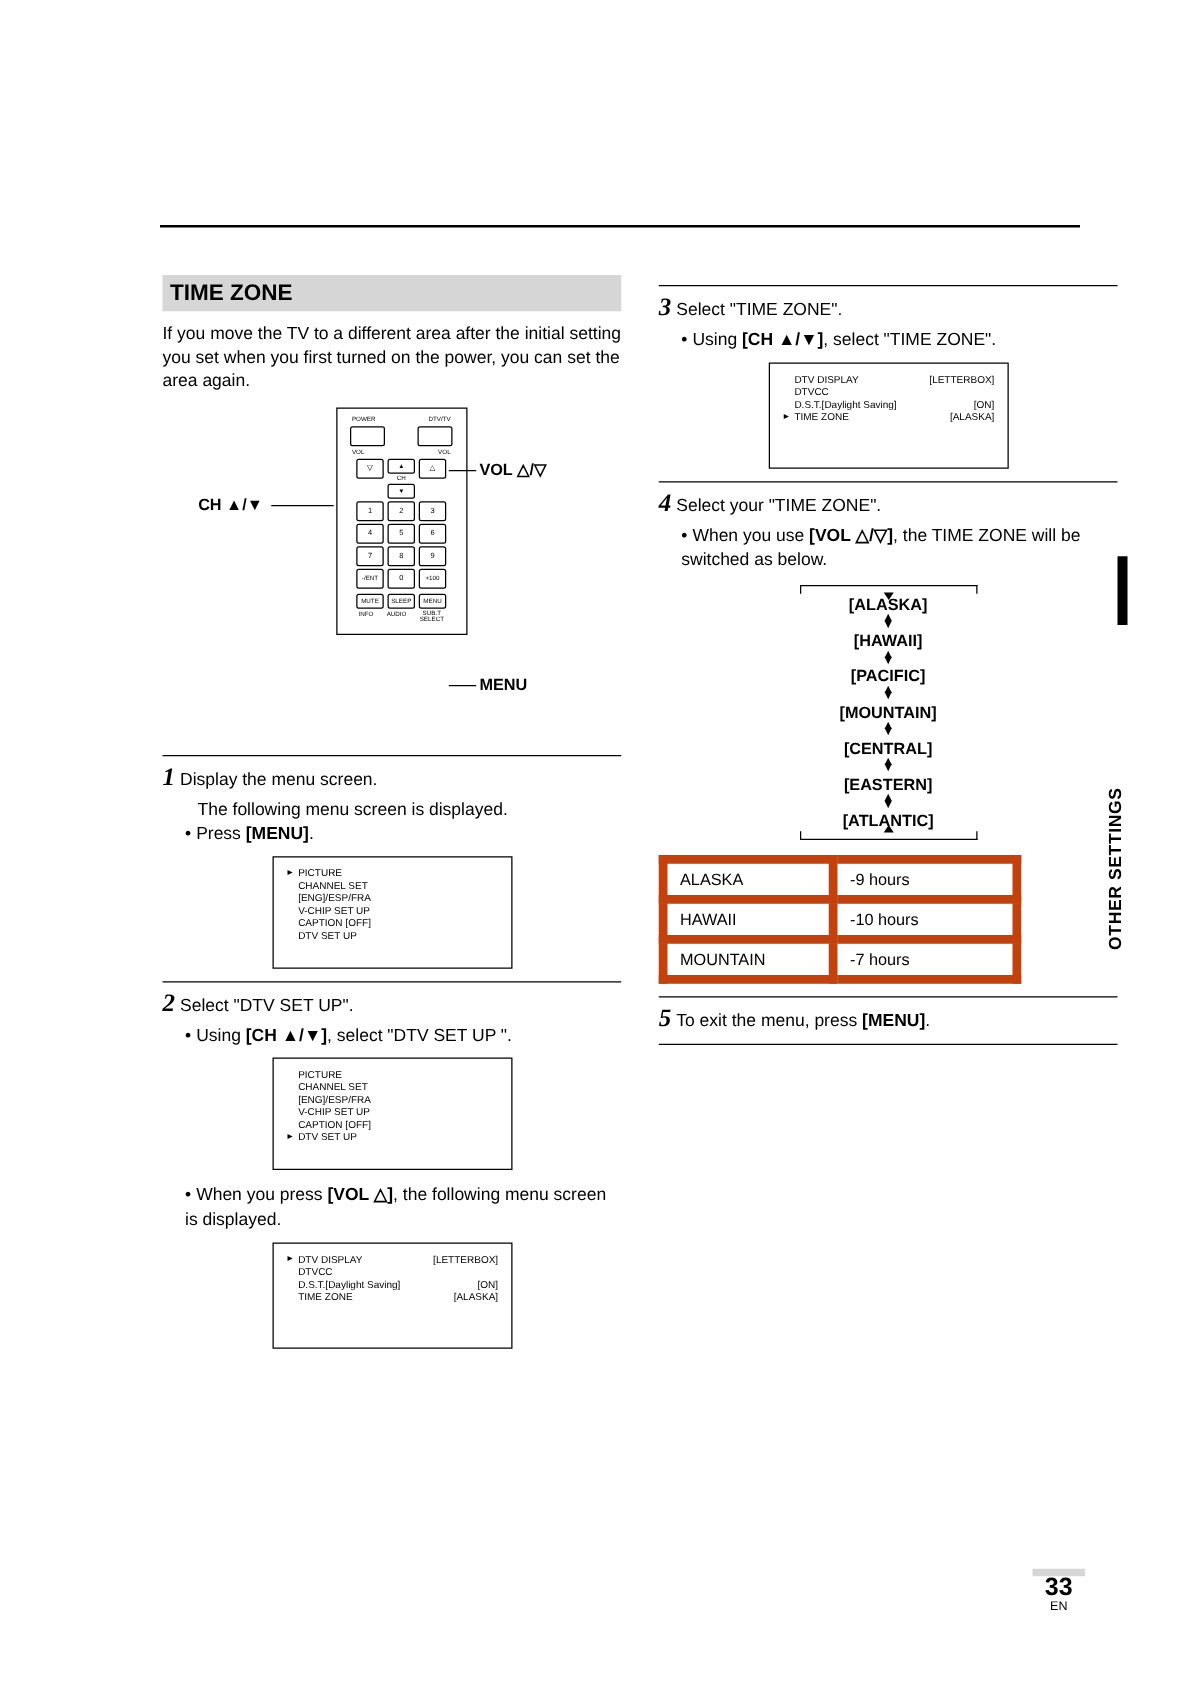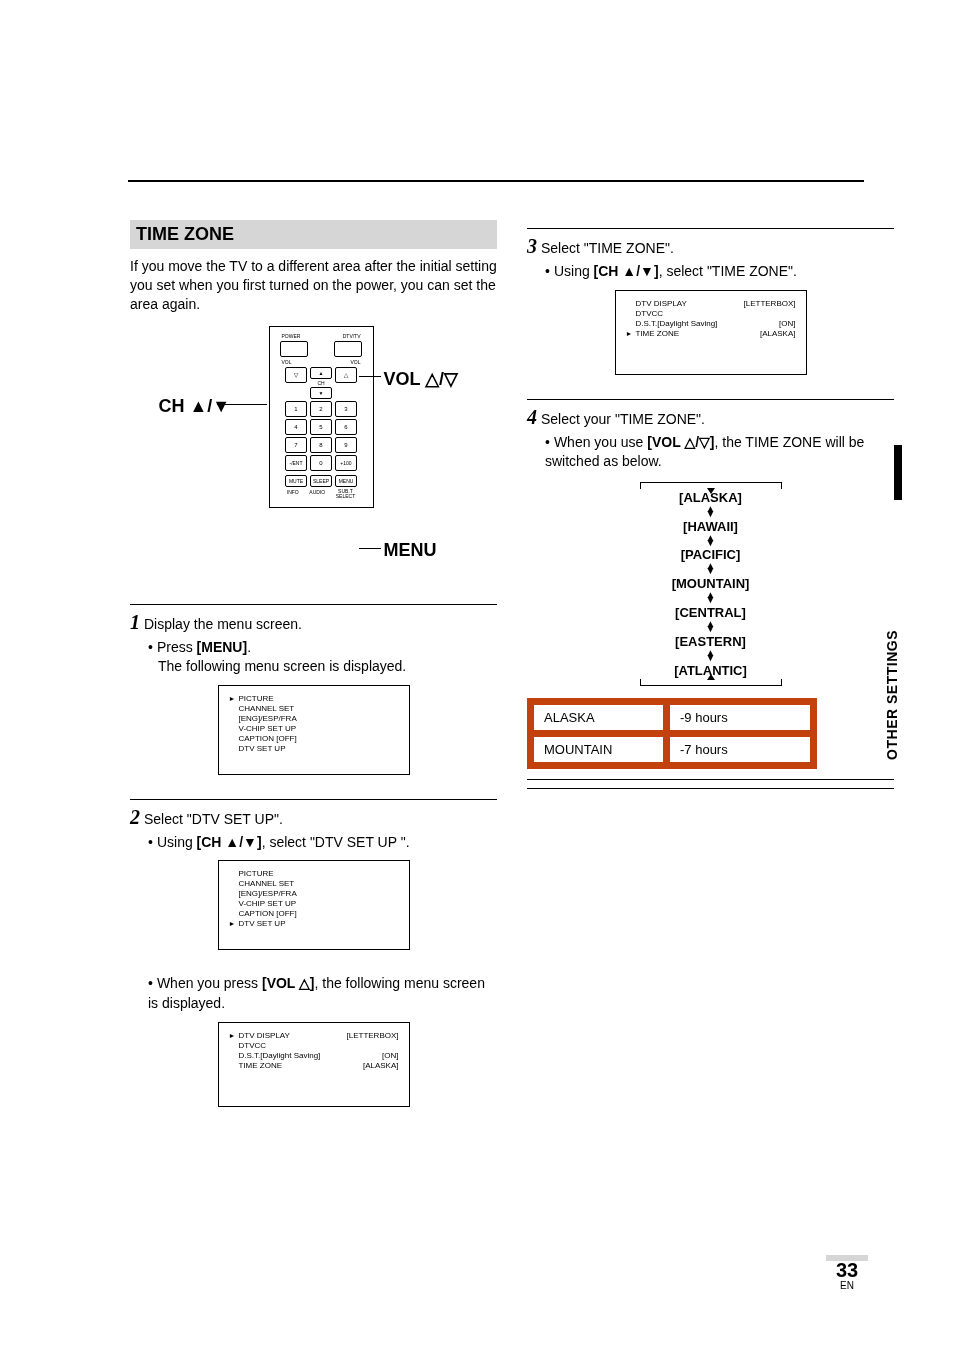--- a/index.html
+++ b/index.html
@@ -80,21 +80,21 @@
   .remote .btn.sm { width: 20px; height: 10px; line-height:10px; font-size:5px;}
   .remote .label {
     font-size: 5px;
     display: flex;
     justify-content: space-between;
     padding: 0 6px;
   }
   .remote-callout {
     position: absolute;
     font-weight: bold;
-    font-size: 18px;
+    font-size: 13px;
   }
   .callout-line {
     position: absolute;
     background: #000;
   }
   .step-rule {
     height: 1px;
     background: #000;
     margin: 8px 0 6px 0;
   }
@@ -113,21 +113,21 @@
     font-size: 14px;
     margin-left: 18px;
     line-height: 1.4;
   }
   .sub .bullet {
     margin-right: 4px;
   }
   .menu-box {
     border: 1px solid #000;
     width: 170px;
-    margin: 8px auto 24px auto;
+    margin: 8px auto 10px auto;
     padding: 8px 10px 20px 10px;
     font-size: 8px;
     line-height: 1.25;
     position: relative;
     min-height: 55px;
   }
   .menu-box .mrow {
     display: flex;
     justify-content: space-between;
     white-space: nowrap;
@@ -331,22 +331,22 @@
         <div class="remote-callout" style="left:0;top:70px">CH ▲/▼</div>
         <div class="callout-line" style="left:58px;top:78px;width:50px;height:1px"></div>
         <div class="remote-callout" style="left:225px;top:42px">VOL △/▽</div>
         <div class="callout-line" style="left:200px;top:50px;width:22px;height:1px"></div>
         <div class="remote-callout" style="left:225px;top:214px">MENU</div>
         <div class="callout-line" style="left:200px;top:222px;width:22px;height:1px"></div>
       </div>
 
       <div class="step-rule"></div>
       <div class="step-line"><span class="step-num">1</span><span>Display the menu screen.</span></div>
+      <div class="sub" style="margin-left:28px">The following menu screen is displayed.</div>
       <div class="sub"><span class="bullet">•</span><span>Press </span><b>[MENU]</b><span>.</span></div>
-      <div class="sub" style="margin-left:28px">The following menu screen is displayed.</div>
 
       <div class="menu-box">
         <div id="menu1-rows">
             <div style="position: relative; padding-left: 10px;"><span style="position: absolute; left: 0px; font-size: 7px; top: 1px;">►</span><span>PICTURE</span></div>
             <div style="position: relative; padding-left: 10px;"><span>CHANNEL SET</span></div>
             <div style="position: relative; padding-left: 10px;"><span>[ENG]/ESP/FRA</span></div>
             <div style="position: relative; padding-left: 10px;"><span>V-CHIP SET UP</span></div>
             <div style="position: relative; padding-left: 10px;"><span>CAPTION [OFF]</span></div>
             <div style="position: relative; padding-left: 10px;"><span>DTV SET UP</span></div>
           </div>
@@ -444,27 +444,32 @@
       </div>
 
 
       <table class="offset">
         <tbody id="offset-body">
             <tr>
               <td>ALASKA</td>
               <td>-9 hours</td>
             </tr>
             <tr>
+              <td>HAWAII</td>
+              <td>-10 hours</td>
+            </tr>
+            <tr>
               <td>MOUNTAIN</td>
               <td>-7 hours</td>
             </tr>
           </tbody>
       </table>
 
       <div class="step-rule"></div>
+      <div class="step-line"><span class="step-num">5</span><span>To exit the menu, press </span><b>[MENU]</b><span>.</span></div>
       <div class="step-rule"></div>
     </div>
   </div>
 </div>
 
 <div class="page-num">
   <div class="bar"></div>
   <span class="n">33</span>
   <span class="en">EN</span>
 </div>

